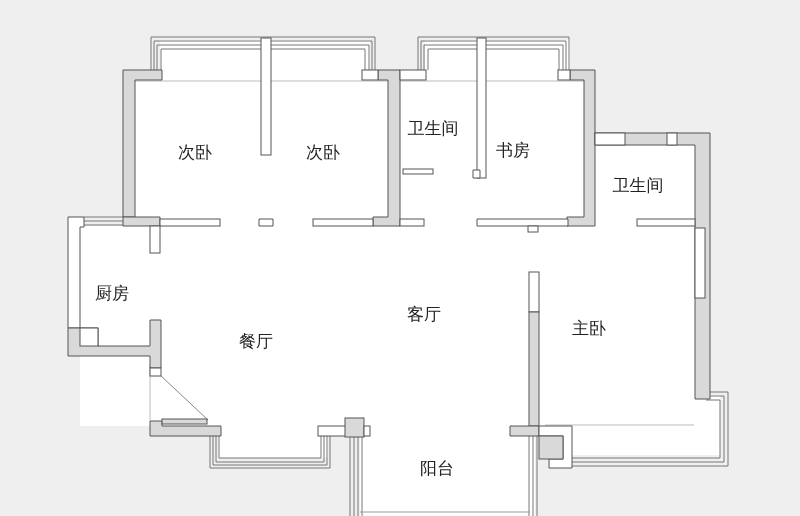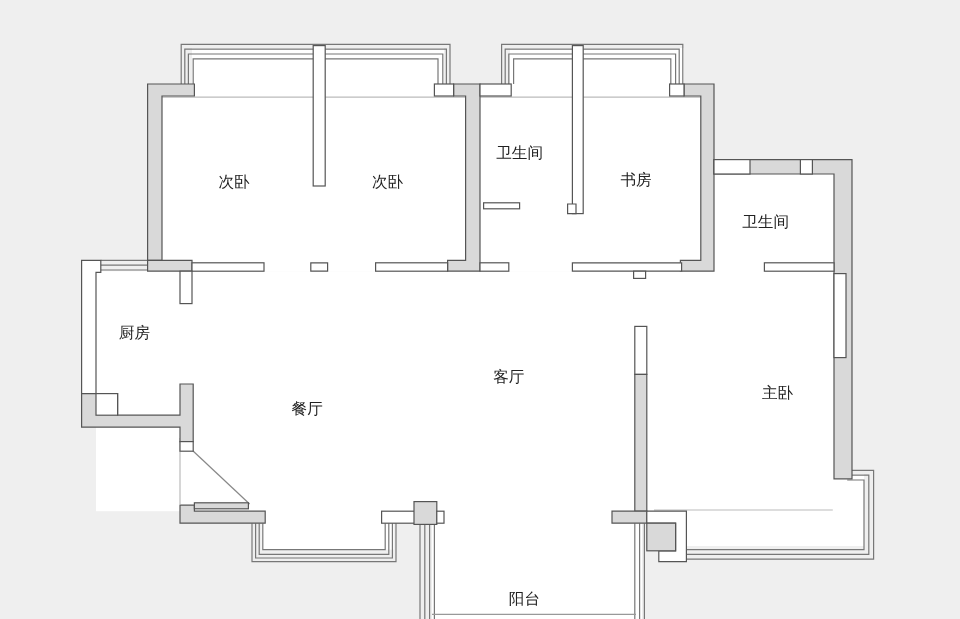--- a/index.html
+++ b/index.html
@@ -1,18 +1,18 @@
 <!DOCTYPE html>
 <html><head>
 <meta charset="utf-8">
 <style>
   html, body { margin:0; padding:0; }
   body { width:800px; height:516px; background:#efefef; overflow:hidden; font-family:"DejaVu Sans", sans-serif; }
   #plan { position:absolute; left:0; top:0; width:800px; height:516px; }
-  .lbl { position:absolute; font-size:13px; color:#222; transform:translate(-50%,-50%); white-space:nowrap; }
+  .lbl { position:absolute; font-size:17px; color:#222; transform:translate(-50%,-50%); white-space:nowrap; }
 </style>
 </head>
 <body>
 
 <svg id="plan" viewBox="0 0 800 516" xmlns="http://www.w3.org/2000/svg">
 
   <g fill="#ffffff" stroke="none">
     <rect x="135" y="80" width="260" height="146"></rect>
     <rect x="400" y="80" width="185" height="146"></rect>
     <rect x="595" y="145" width="100" height="82"></rect>
@@ -101,20 +101,20 @@
     <path d="M510 426 H539 V436 H510 Z"></path>
     <path d="M539 426 H572 V468 H549 V459 H563 V436 H539 Z" fill="#fff"></path>
     <rect x="539" y="436" width="24" height="23"></rect>
   </g>
 </svg>
 
 <div>
   <span class="lbl" style="left:195px;top:152px">次卧</span>
   <span class="lbl" style="left:323px;top:152px">次卧</span>
   <span class="lbl" style="left:433px;top:128px">卫生间</span>
-  <span class="lbl" style="left:530px;top:150px">书房</span>
+  <span class="lbl" style="left:513px;top:150px">书房</span>
   <span class="lbl" style="left:638px;top:185px">卫生间</span>
-  <span class="lbl" style="left:112px;top:278px">厨房</span>
+  <span class="lbl" style="left:112px;top:293px">厨房</span>
   <span class="lbl" style="left:256px;top:341px">餐厅</span>
   <span class="lbl" style="left:424px;top:314px">客厅</span>
-  <span class="lbl" style="left:648px;top:328px">主卧</span>
-  <span class="lbl" style="left:437px;top:499px">阳台</span>
+  <span class="lbl" style="left:589px;top:328px">主卧</span>
+  <span class="lbl" style="left:437px;top:468px">阳台</span>
 </div>
 
 </body></html>

